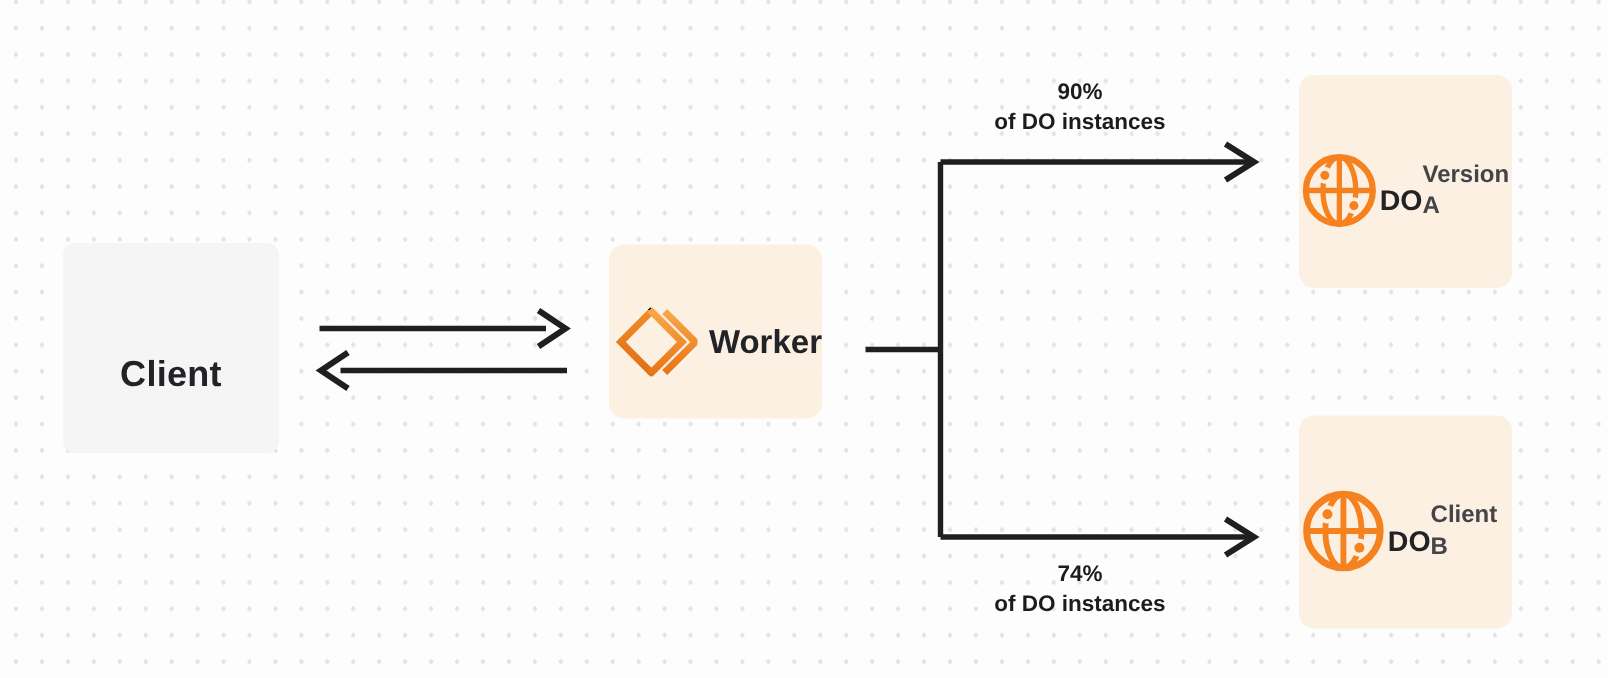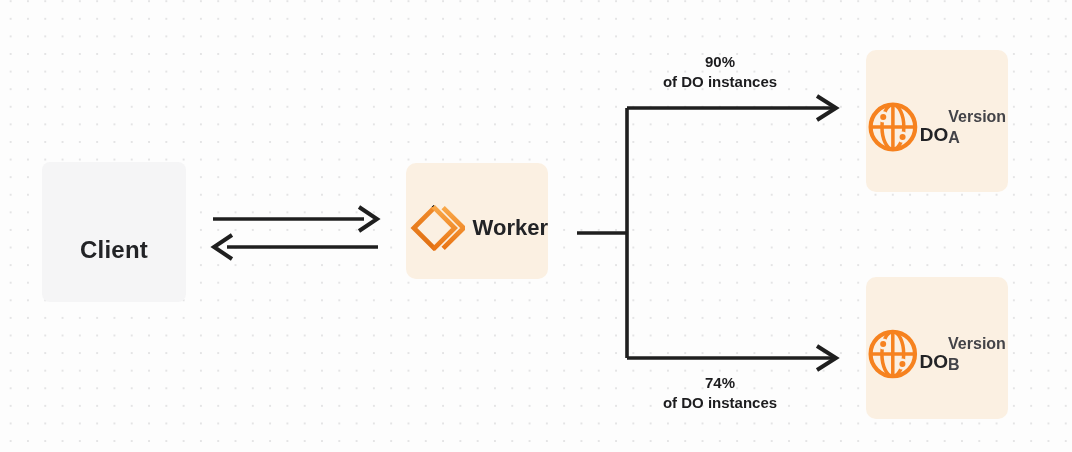--- a/index.html
+++ b/index.html
@@ -183,21 +183,21 @@
         <line x1="5.5" y1="32" x2="58.5" y2="32" stroke-width="4.2"></line>
       </g>
       <g>
         <circle cx="20.5" cy="20" r="6.6" fill="#FBF0E2"></circle>
         <circle cx="20.5" cy="20" r="3.6" fill="#F6821F"></circle>
         <circle cx="43.5" cy="44" r="6.6" fill="#FBF0E2"></circle>
         <circle cx="43.5" cy="44" r="3.6" fill="#F6821F"></circle>
       </g>
     </svg>
     <span class="do-title">DO</span>
-    <span class="do-sub">Version B</span>
+    <span class="do-sub">Client B</span>
   </div>
 
   <div class="edge-label top">
     <div>90%</div>
     <div>of DO instances</div>
   </div>
 
   <div class="edge-label bottom">
     <div>74%</div>
     <div>of DO instances</div>

